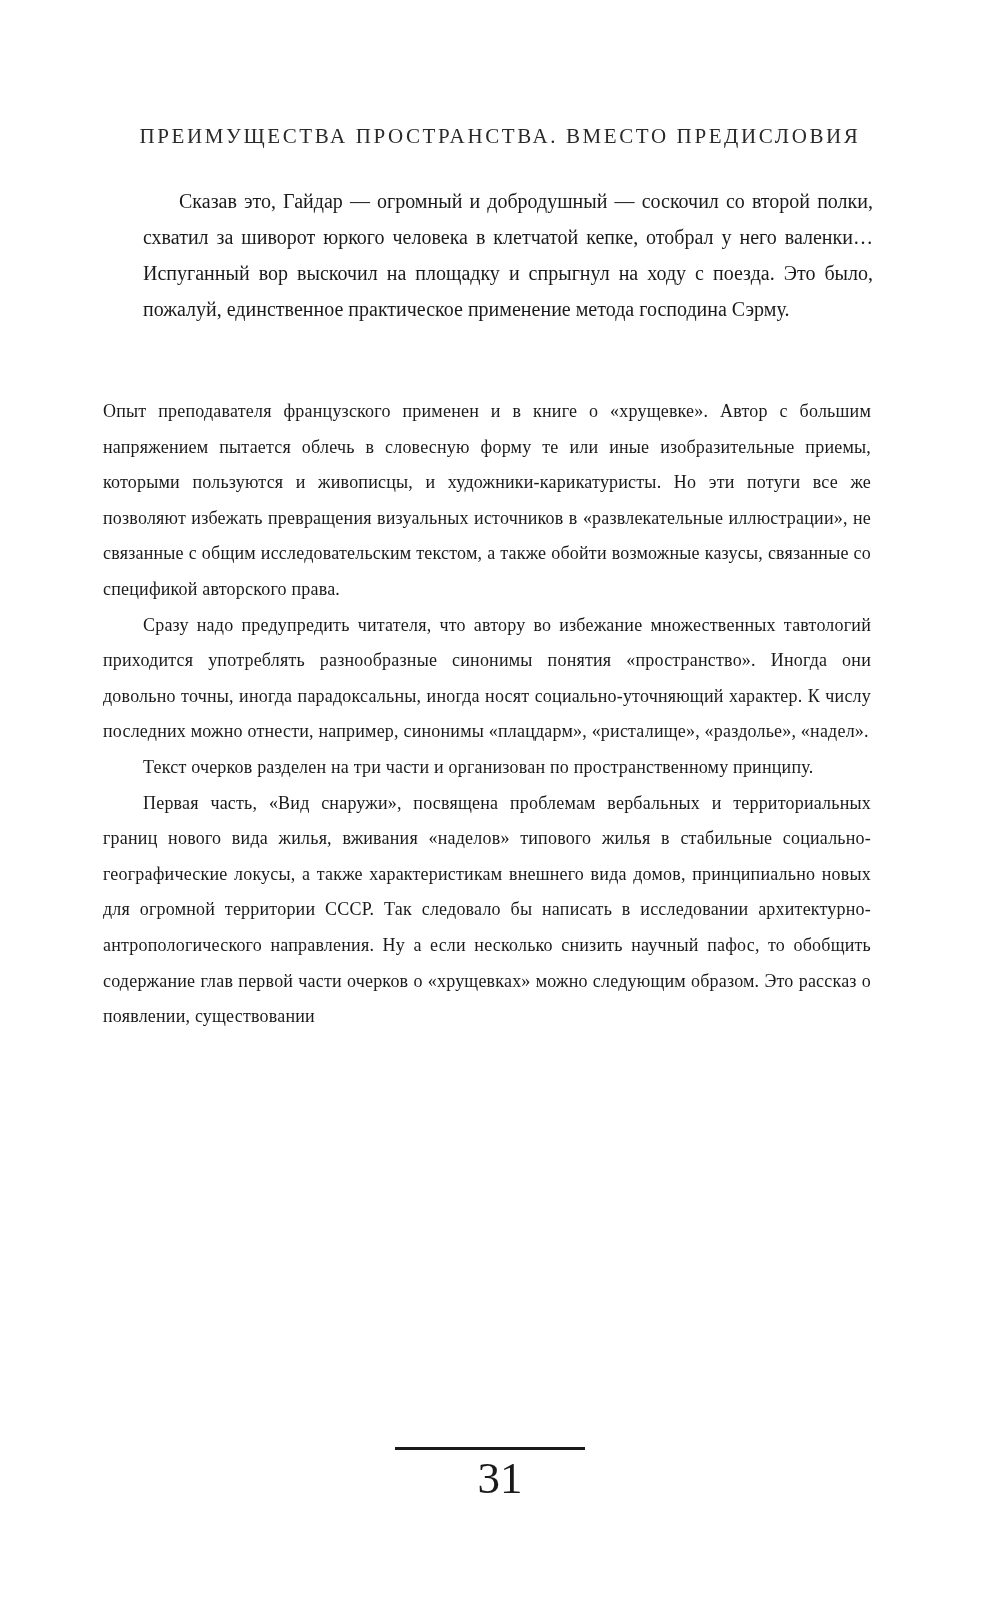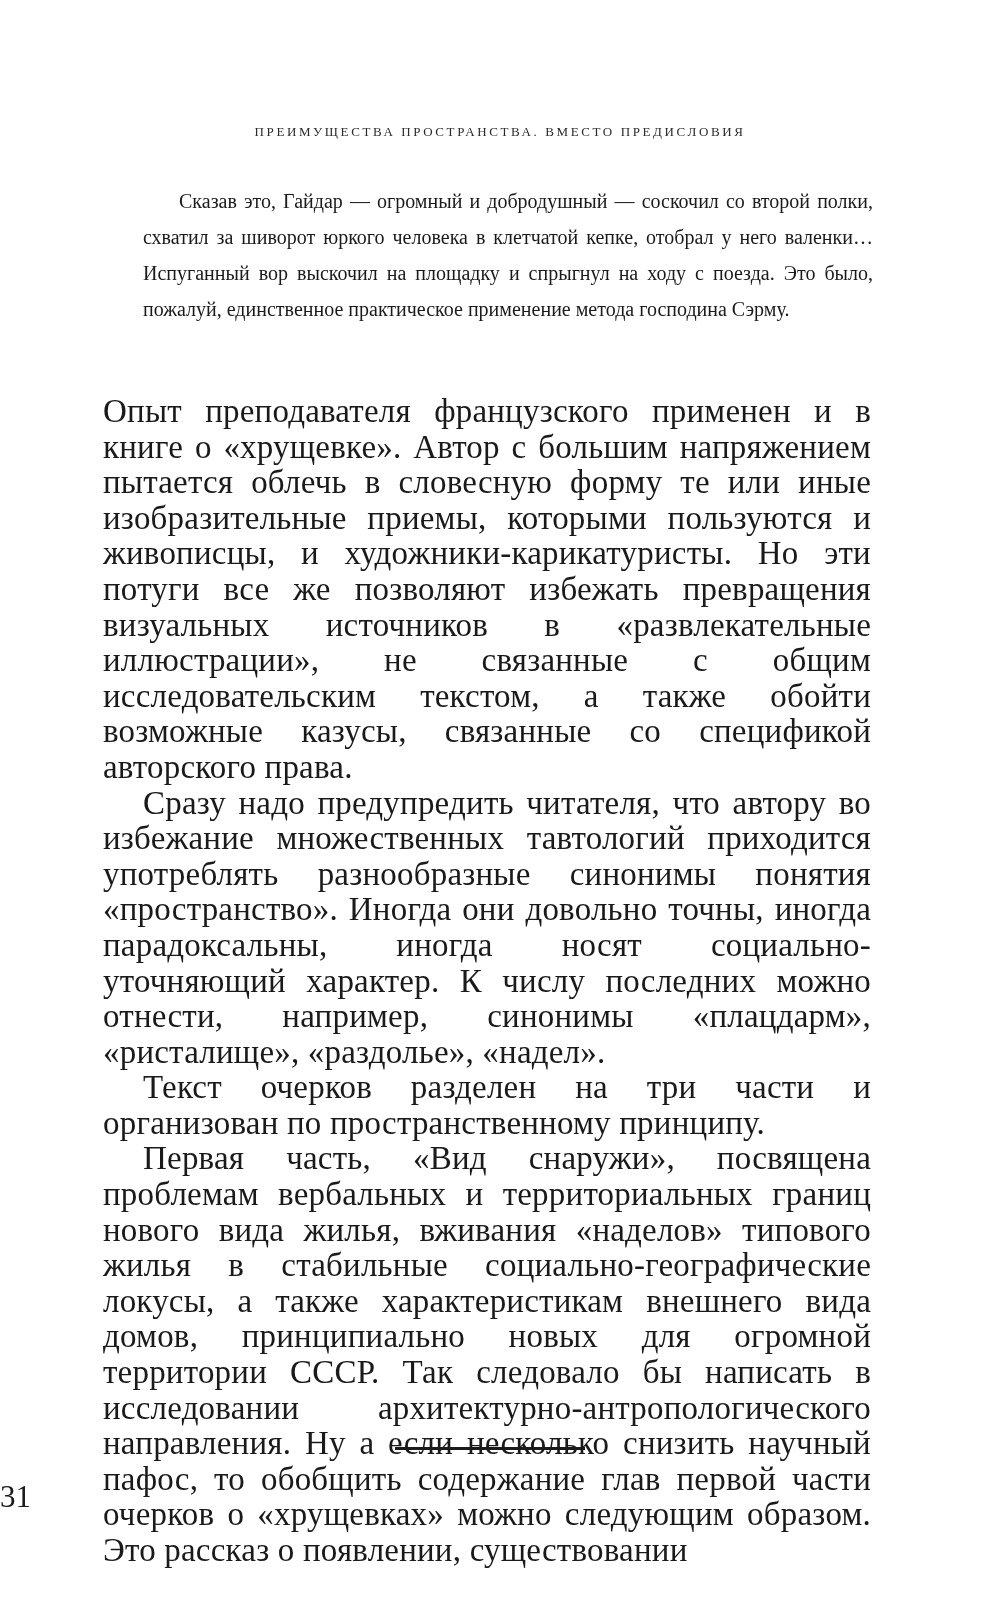--- a/index.html
+++ b/index.html
@@ -3,42 +3,42 @@
 <meta charset="utf-8">
 <style>
   html, body { margin: 0; padding: 0; background: #ffffff; }
   body {
     width: 1000px; height: 1600px; position: relative; overflow: hidden;
     font-family: "Liberation Serif", "DejaVu Serif", serif;
     color: #1a1a1a;
   }
   .running-header {
     position: absolute; top: 124px; left: 0; width: 1000px;
-    text-align: center; font-size: 13px; letter-spacing: 2.6px;
+    text-align: center; font-size: 21px; letter-spacing: 2.6px;
     color: #2a2a2a;
   }
   .quote {
     position: absolute; top: 183px; left: 143px; width: 730px;
     font-size: 20px; line-height: 36px; text-align: justify;
   }
   .quote p { margin: 0; text-indent: 36px; }
   .body-text {
     position: absolute; top: 394px; left: 103px; width: 768px;
-    font-size: 33px; line-height: 35.6px; text-align: justify;
+    font-size: 18px; line-height: 35.6px; text-align: justify;
     letter-spacing: 0.2px;
   }
   .body-text p { margin: 0; text-indent: 40px; }
   .body-text p.no-indent { text-indent: 0; }
   .footer-rule {
     position: absolute; top: 1447px; left: 395px; width: 190px; height: 3px;
     background: #1a1a1a;
   }
   .page-number {
     position: absolute; top: 1452px; left: 0; width: 1000px;
-    text-align: left; font-size: 31px; margin-top: 27px;
+    text-align: center; font-size: 45px;
   }
 </style>
 </head>
 <body>
 
 <div class="running-header">ПРЕИМУЩЕСТВА ПРОСТРАНСТВА. ВМЕСТО ПРЕДИСЛОВИЯ</div>
 
 <div class="quote">
   <p>Сказав это, Гайдар — огромный и добродушный — соскочил со второй полки, схватил за шиворот юркого человека в клетчатой кепке, отобрал у него валенки… Испуганный вор выскочил на площадку и спрыгнул на ходу с поезда. Это было, пожалуй, единственное практическое применение метода господина Сэрму.</p>
 </div>

